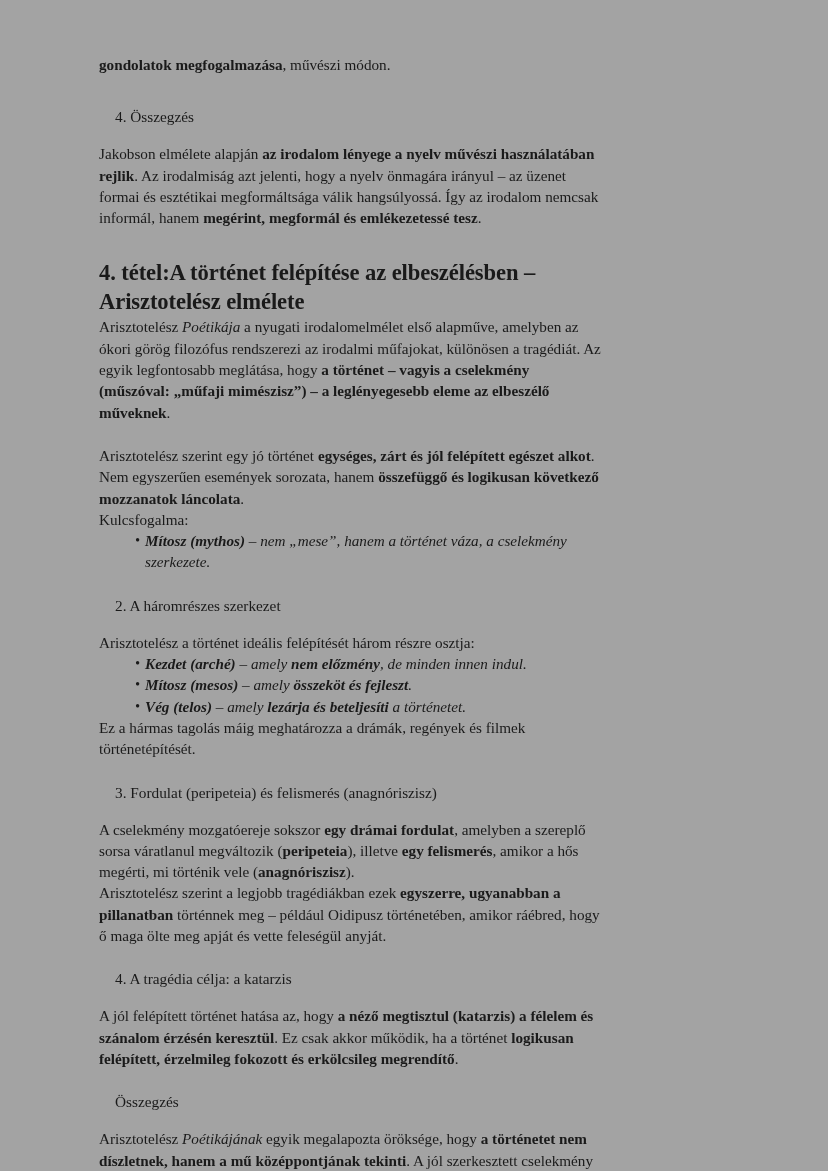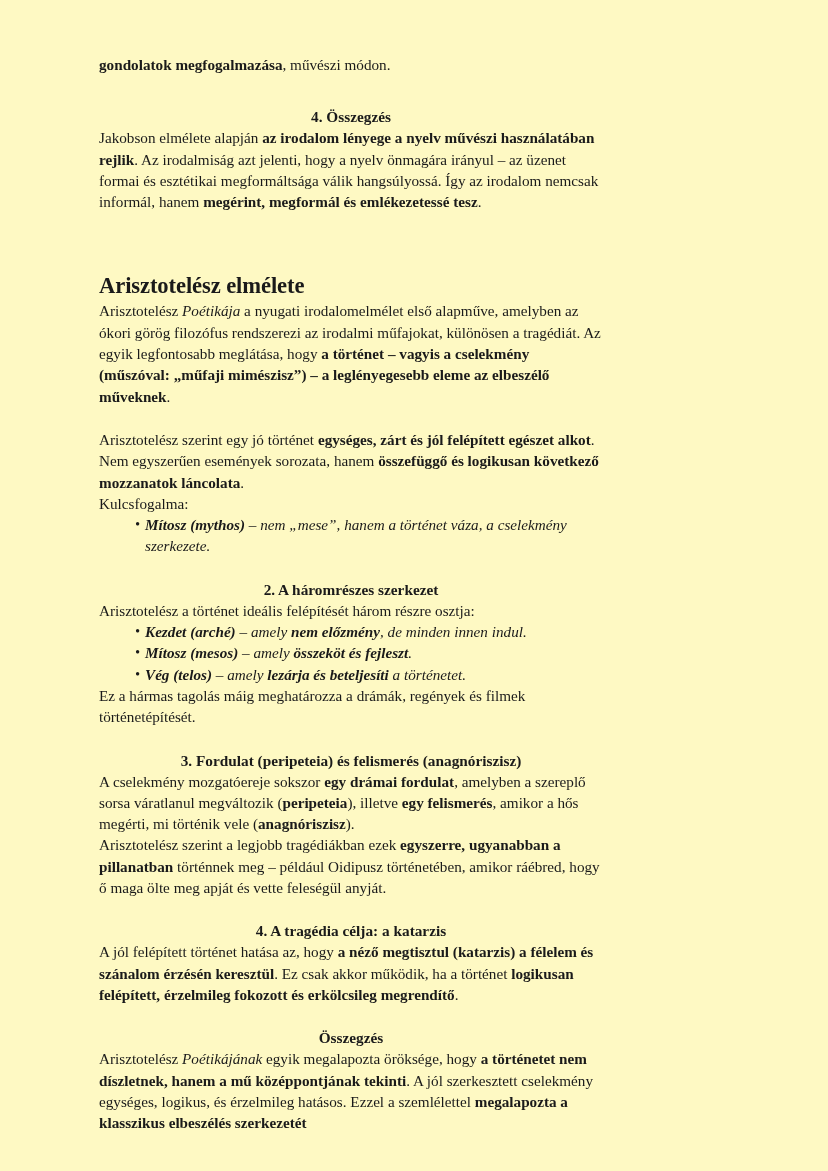--- a/index.html
+++ b/index.html
@@ -12,21 +12,21 @@
     width: 828px;
     height: 1171px;
     font-family: "Liberation Serif", "DejaVu Serif", serif;
     color: #1a1a1a;
     -webkit-font-smoothing: antialiased;
   }
   .page {
     position: relative;
     width: 828px;
     height: 1171px;
-    background: #fef9c3;
+    background: #a3a3a3;
     box-sizing: border-box;
     padding: 54px 225px 0 99px;
     overflow: hidden;
   }
   .doc {
     width: 504px;
   }
 
   
   p {
@@ -45,25 +45,24 @@
 
   
   h1.title {
     margin: 0;
     font-size: 22.6px;
     line-height: 28.5px;
     font-weight: bold;
     letter-spacing: -0.1px;
   }
   h2.sub {
-    margin: 0;
+    margin: 16px;
     font-size: 15.3px;
     line-height: 21px;
-    font-weight: bold;
-    text-align: center;
+    font-weight: normal;
   }
 
   
   .block-gap-top-lg { margin-top: 31px; }
   .block-gap-top-md { margin-top: 22px; }
 
   
   ul.bul {
     margin: 0;
     padding: 0;
@@ -94,21 +93,21 @@
 
     <p><b>gondolatok megfogalmazása</b><span>, művészi módon.</span></p>
 
     <div class="block-gap-top-lg">
       <h2 class="sub">4. Összegzés</h2>
       <p><span>Jakobson elmélete alapján </span><b>az irodalom lényege a nyelv művészi használatában rejlik</b><span>. Az irodalmiság azt jelenti, hogy a nyelv önmagára irányul – az üzenet formai és esztétikai megformáltsága válik hangsúlyossá. Így az irodalom nemcsak informál, hanem </span><b>megérint, megformál és emlékezetessé tesz</b><span>.</span></p>
     </div>
 
     <div class="block-gap-top-lg">
       <h1 class="title">
-        <br>
+        <span>4. tétel:A történet felépítése az elbeszélésben –</span><br>
         <span>Arisztotelész elmélete</span>
       </h1>
       <p><span>Arisztotelész </span><i>Poétikája</i><span> a nyugati irodalomelmélet első alapműve, amelyben az ókori görög filozófus rendszerezi az irodalmi műfajokat, különösen a tragédiát. Az egyik legfontosabb meglátása, hogy </span><b>a történet – vagyis a cselekmény (műszóval: „műfaji mimészisz”) – a leglényegesebb eleme az elbeszélő műveknek</b><span>.</span></p>
     </div>
 
     <div class="block-gap-top-md">
       <p><span>Arisztotelész szerint egy jó történet </span><b>egységes, zárt és jól felépített egészet alkot</b><span>. Nem egyszerűen események sorozata, hanem </span><b>összefüggő és logikusan következő mozzanatok láncolata</b><span>.</span></p>
       <p>Kulcsfogalma:</p>
       <ul class="bul">
         <li><b>Mítosz (mythos)</b><span> – nem „mese”, hanem a történet váza, a cselekmény szerkezete.</span></li>

